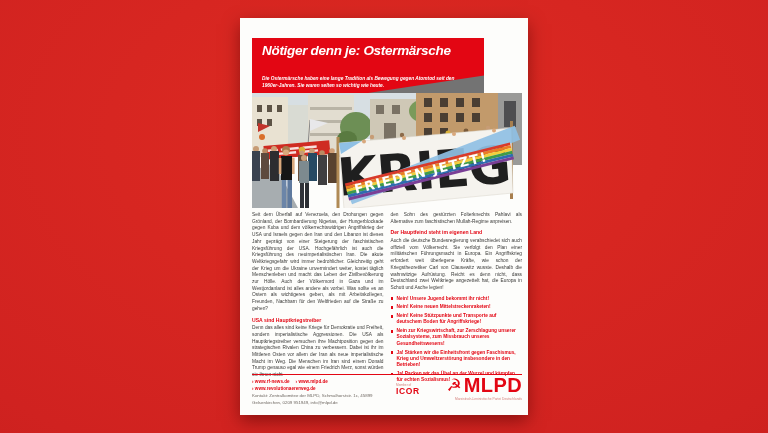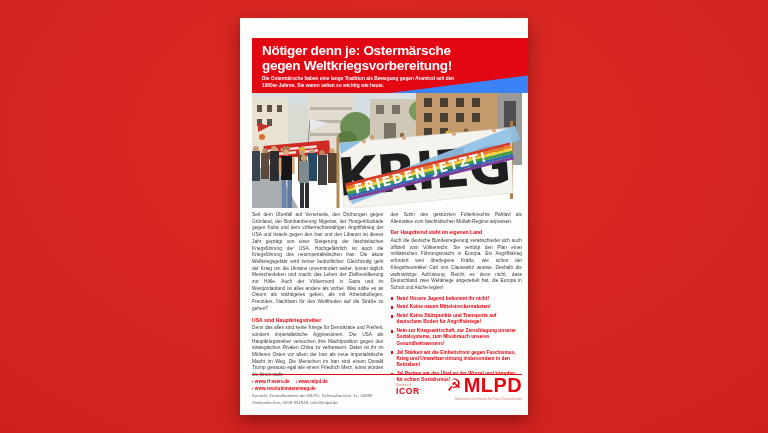--- a/index.html
+++ b/index.html
@@ -6,21 +6,21 @@
   html,body { width:768px; height:433px; }
   body { font-family: "Liberation Sans", sans-serif; }
 
   .stage { position:relative; width:768px; height:433px; overflow:hidden;
            background: radial-gradient(130% 150% at 50% 32%, #de2a22 0%, #d02220 55%, #ba1a17 100%); }
 
   .page { position:absolute; left:240px; top:18px; width:288px; height:397px;
           background:#fdfdfb; box-shadow:0 6px 16px rgba(70,0,0,.5); }
 
   
-  .header { position:absolute; left:12px; top:20px; width:276px; height:55px; background:#3b82f6; }
+  .header { position:absolute; left:12px; top:20px; width:232px; height:55px; background:#737373;font-style:italic; }
   .header-red { position:absolute; inset:0; background:#e30613;
                 clip-path: polygon(0 0, 100% 0, 100% 68%, 50% 100%, 0 100%); }
   .title { position:absolute; left:10px; top:5px; font-size:13.5px; line-height:1.12;
            font-weight:bold; color:#fff; letter-spacing:-.3px; white-space:nowrap; }
   .subtitle { position:absolute; left:10px; top:37px; width:200px; font-size:4.8px;
               line-height:1.5; color:#fff; font-weight:bold; }
 
   
   .photo { position:absolute; left:12px; top:75px; width:270px; height:115px; overflow:hidden; }
   .photo svg { display:block; }
@@ -54,21 +54,20 @@
 </head>
 <body>
 
 <div class="stage">
   <div class="page">
 
     <div class="header">
       <div class="header-red"></div>
       <div class="title">
         <div>Nötiger denn je: Ostermärsche</div>
-        <div>gegen Weltkriegsvorbereitung!</div>
       </div>
       <div class="subtitle">Die Ostermärsche haben eine lange Tradition als Bewegung gegen Atomtod seit den 1960er-Jahren. Sie waren selten so wichtig wie heute.</div>
     </div>
 
     <div class="photo">
       <svg width="270" height="115" viewBox="0 0 270 115" xmlns="http://www.w3.org/2000/svg">
 
         <rect x="0" y="0" width="270" height="46" fill="#d7dfe3"></rect>
         <rect x="0" y="4" width="36" height="60" fill="#e9e2d2"></rect>
         <g fill="#5d5346">

